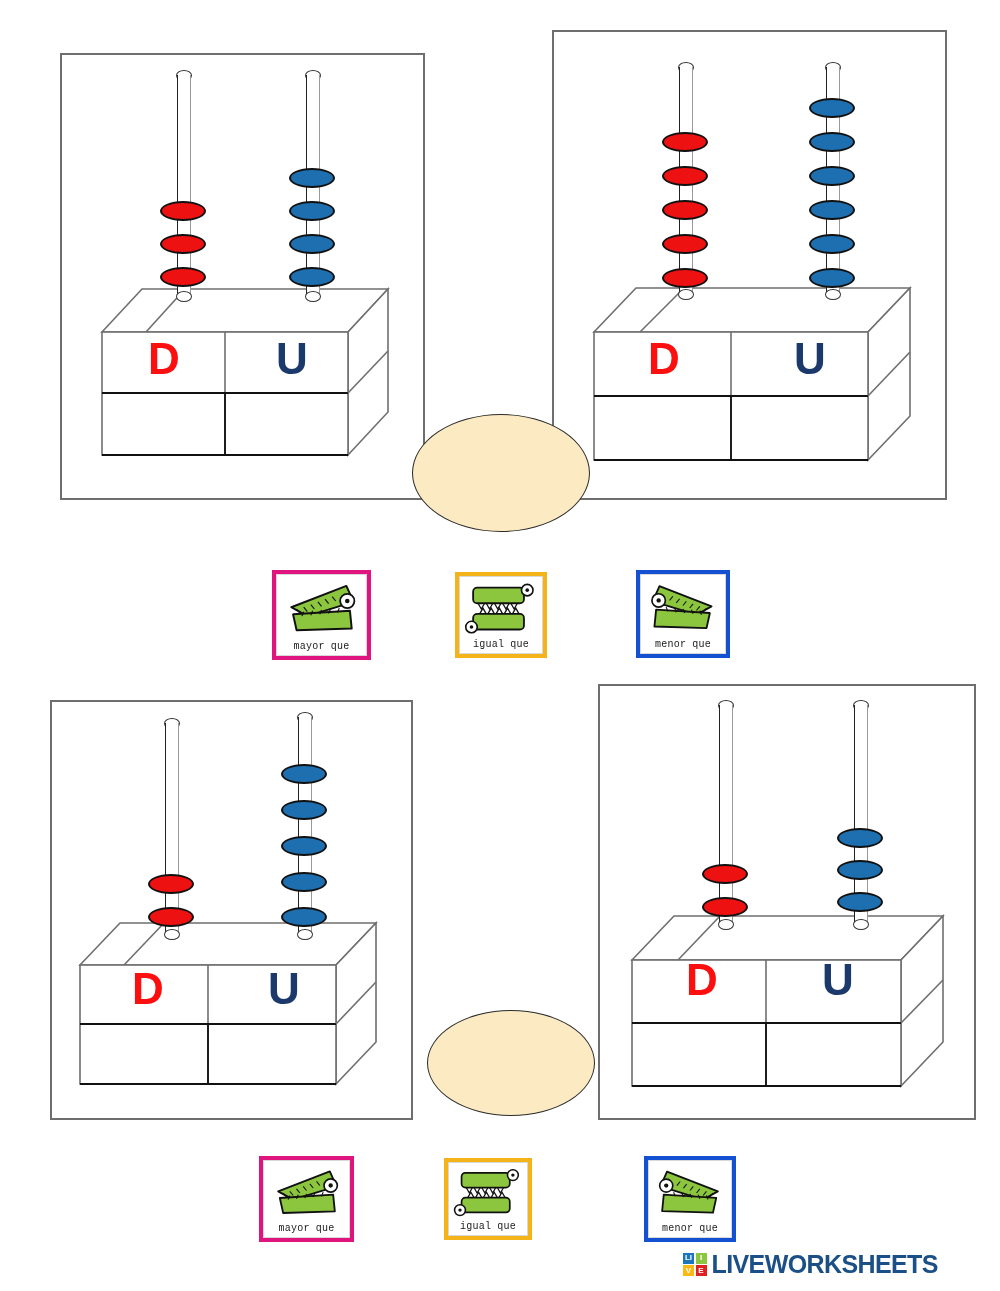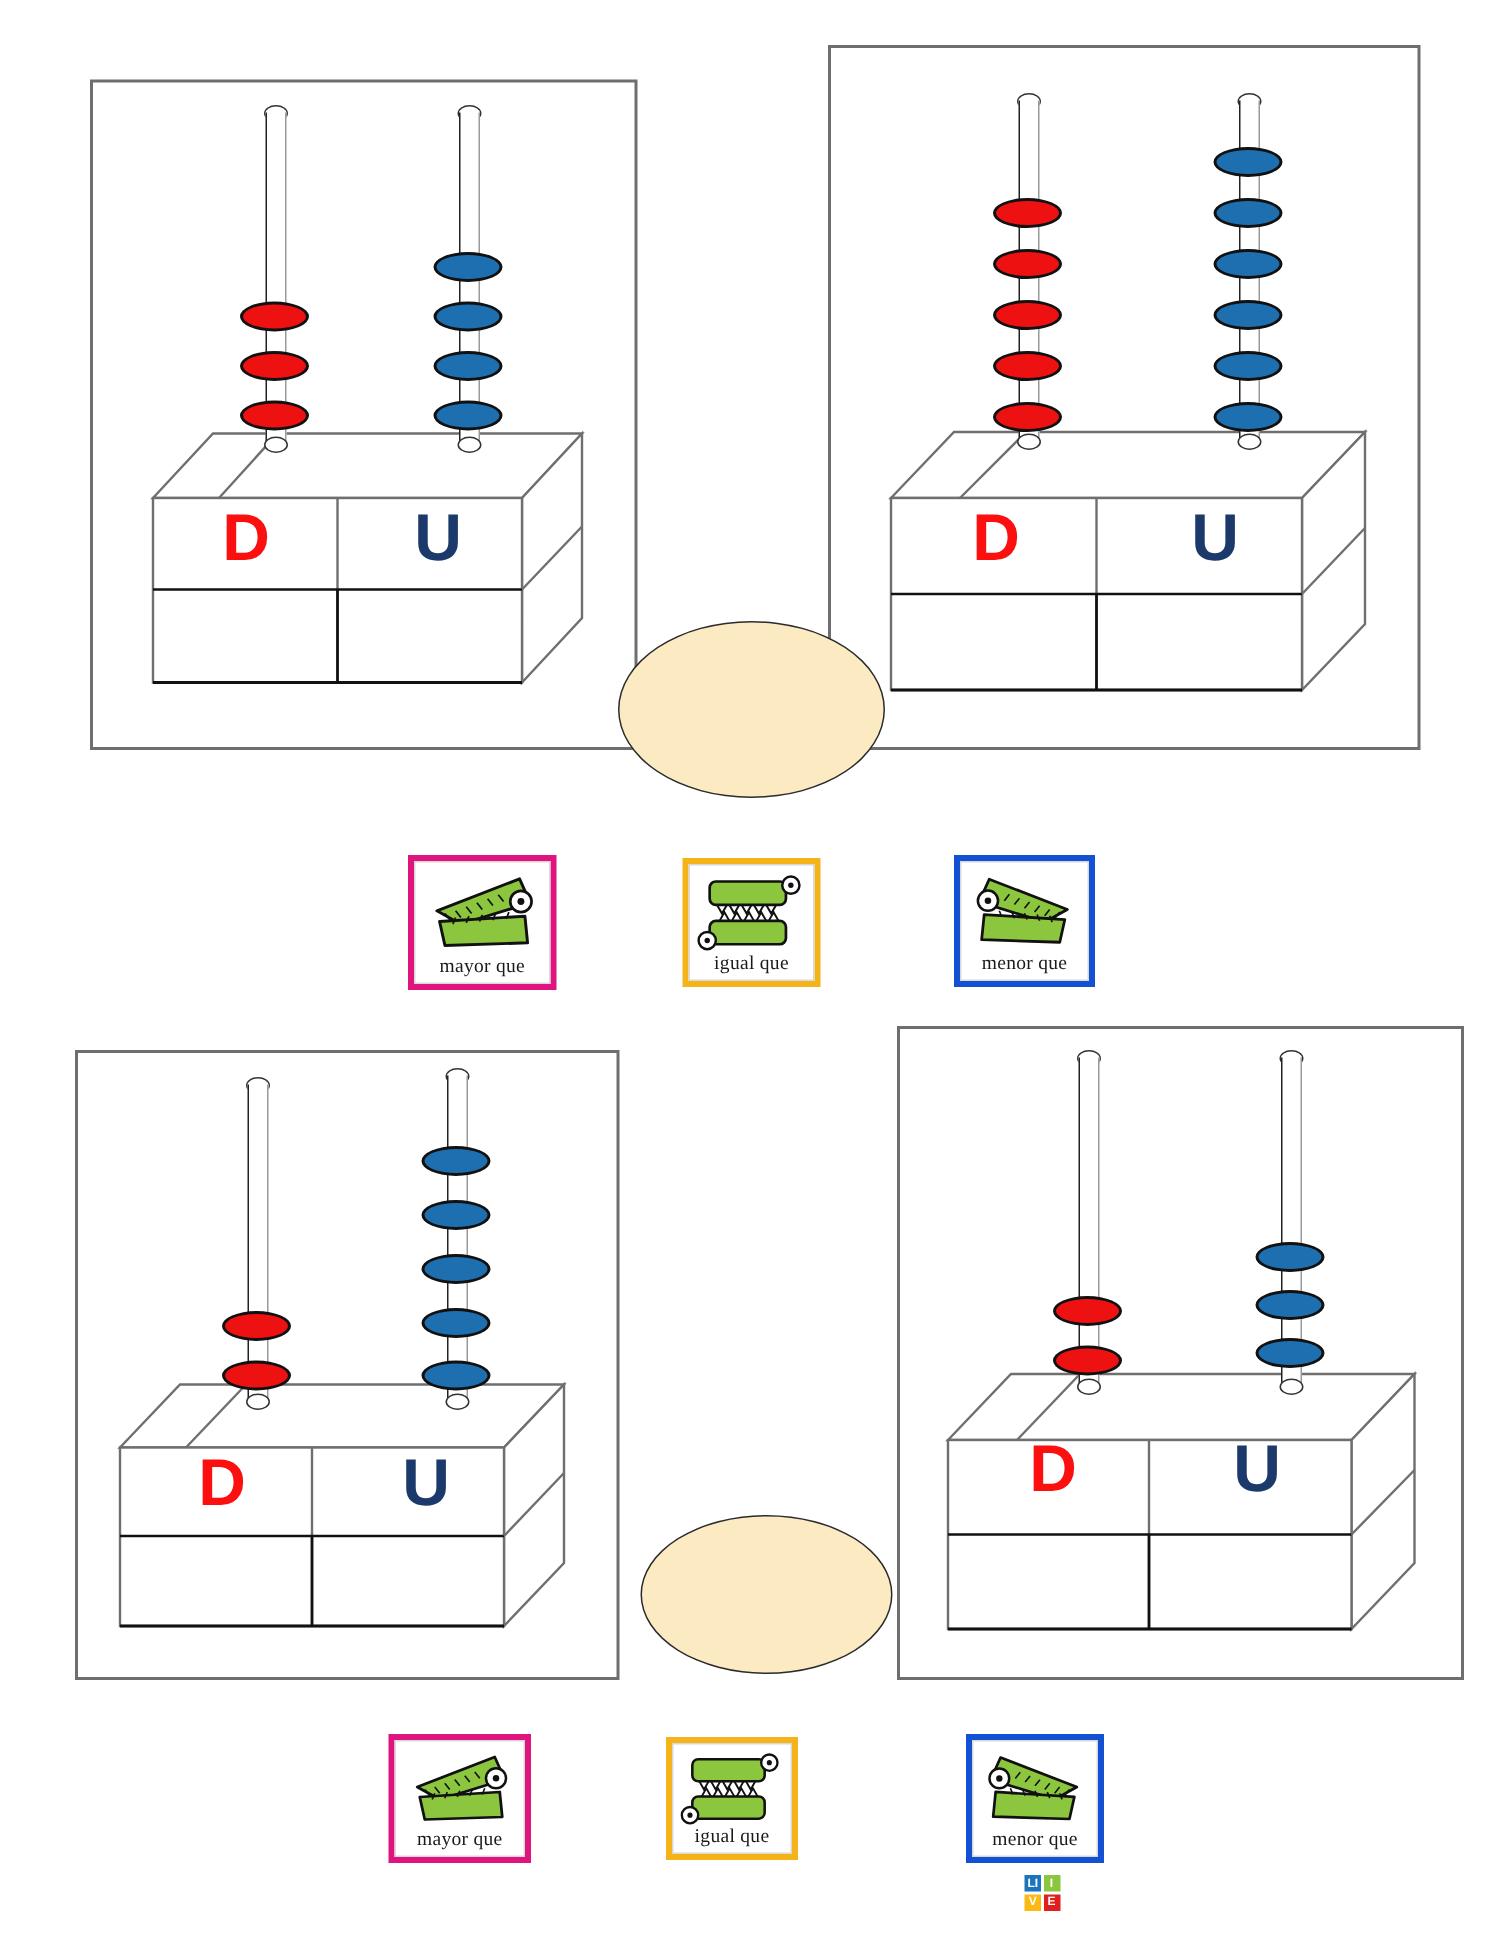--- a/index.html
+++ b/index.html
@@ -105,23 +105,23 @@
     flex-direction: column;
     align-items: center;
     justify-content: flex-end;
   }
   .opt-art {
     position: absolute;
     left: 0; right: 0; top: 2px; bottom: 14px;
   }
   .opt-art svg { width: 100%; height: 100%; display: block; }
   .opt-label {
-    font-size: 13px;
+    font-size: 10px;
     color: #1a1a1a;
-    font-family: Liberation Serif, serif;
+    font-family: Liberation Mono, monospace;
     letter-spacing: .2px;
     padding-bottom: 3px;
     white-space: nowrap;
   }
 
   
   .lw-logo {
     position: absolute;
     display: flex;
     align-items: center;
@@ -482,13 +482,14 @@
   </div>
 </div>
 
 <div class="lw-logo" style="left:683px; top:1250px;">
   <div class="lw-mark">
     <div class="lw-sq" style="background:#1b75bc;">LI</div>
     <div class="lw-sq" style="background:#8cc63e;">I</div>
     <div class="lw-sq" style="background:#fdb913;">V</div>
     <div class="lw-sq" style="background:#e02020;">E</div>
   </div>
+  <div class="lw-word">LIVEWORKSHEETS</div>
 </div>
 
 </body></html>

